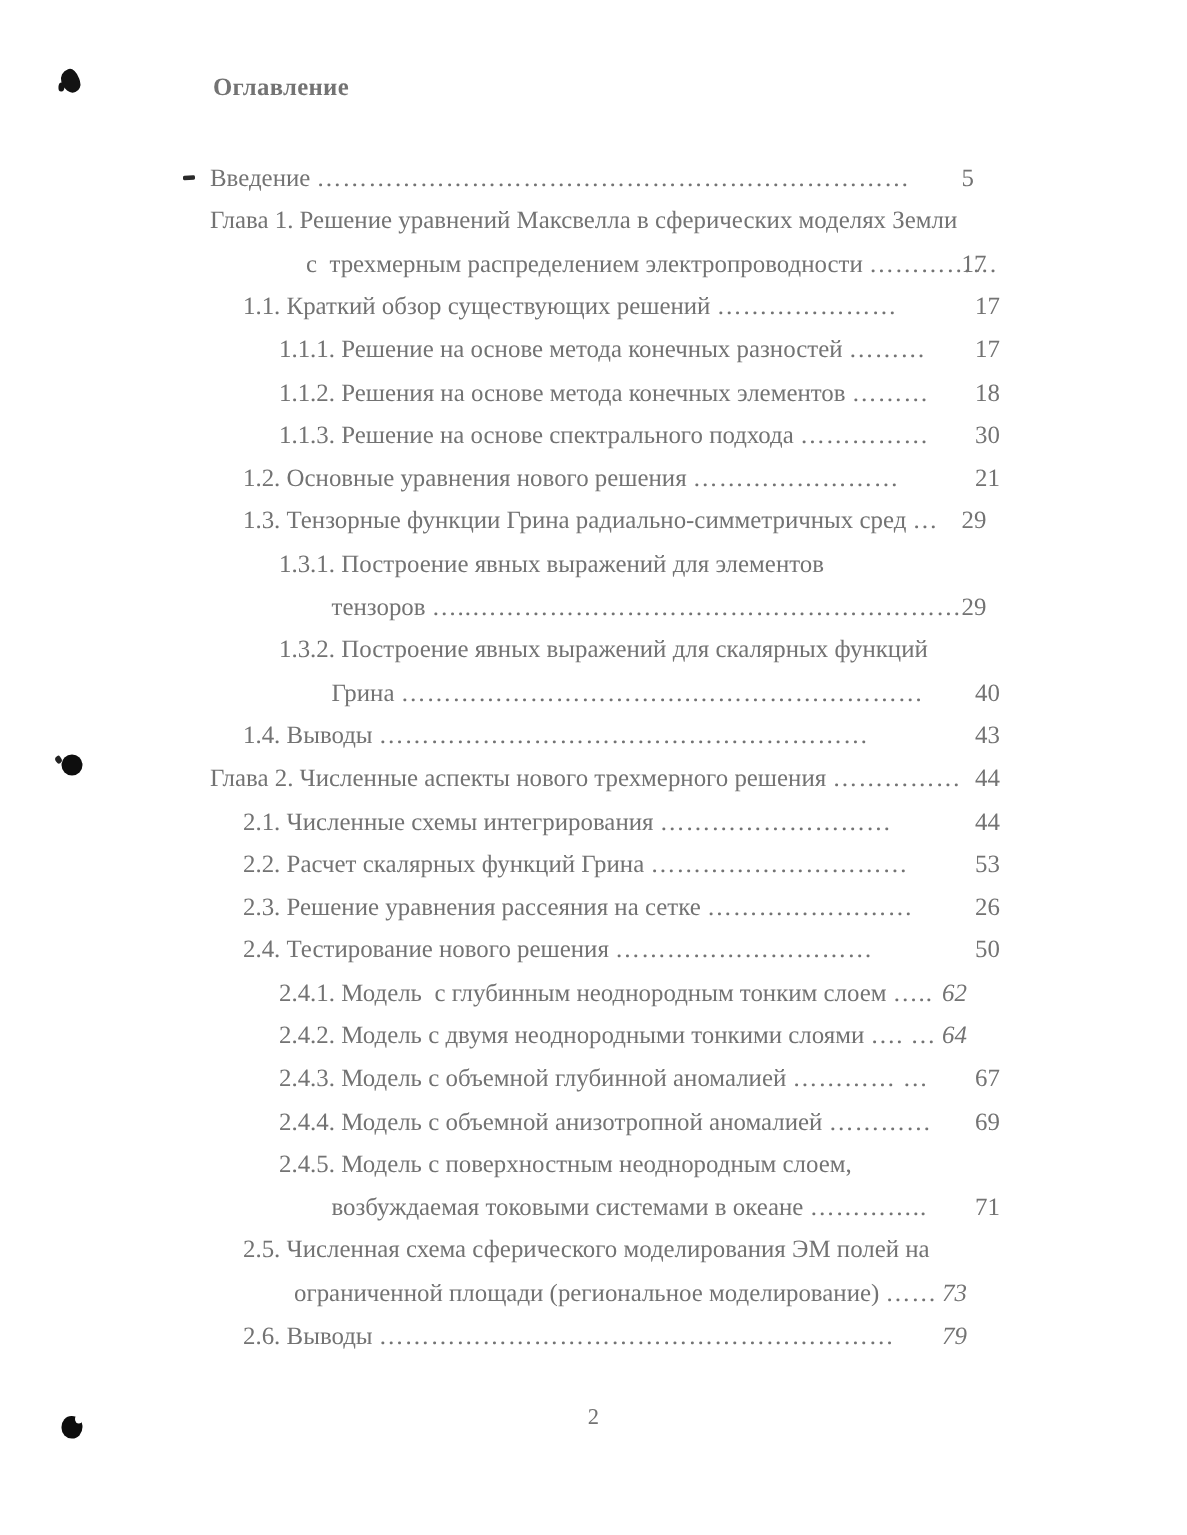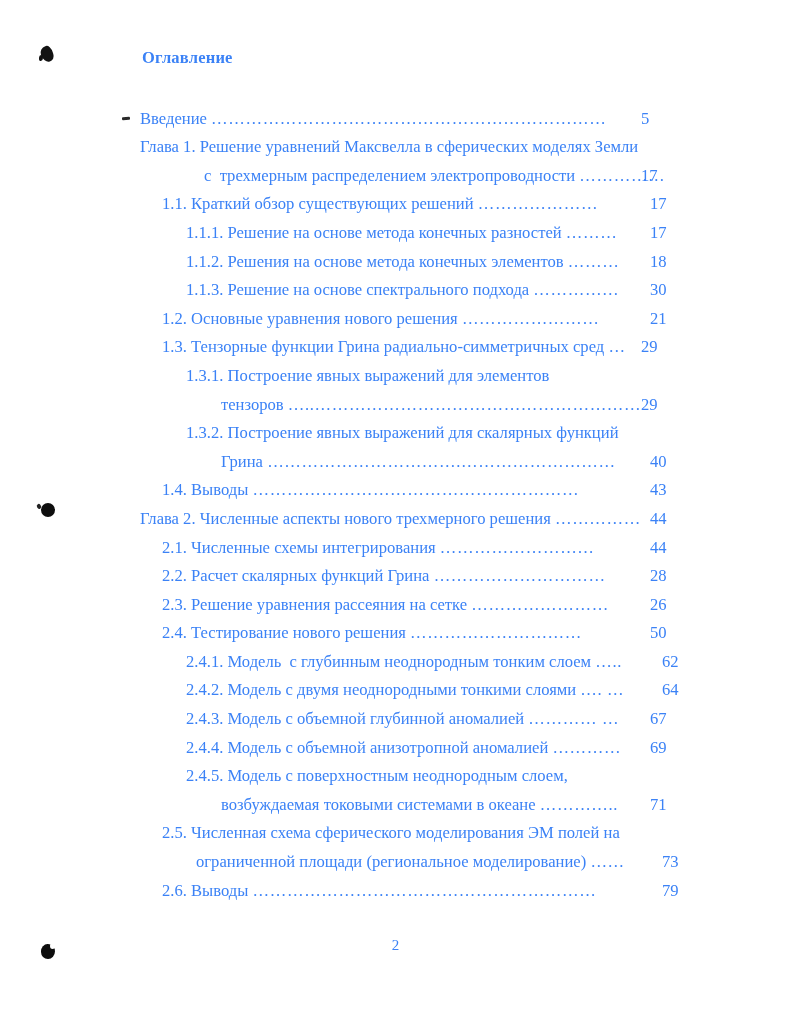--- a/index.html
+++ b/index.html
@@ -8,21 +8,21 @@
     padding: 0;
     background: #ffffff;
   }
   .page {
     position: relative;
     width: 791px;
     height: 1023px;
     background: #ffffff;
     overflow: hidden;
     font-family: "Liberation Serif", "DejaVu Serif", serif;
-    color: #3b82f6;
+    color: #737373;
     border-radius: 20px;
   }
 
   
   .blot {
     position: absolute;
     background: #111111;
     pointer-events: none;
   }
   .blot-a {
@@ -118,21 +118,21 @@
     text-align: left;
   }
   
   .lvl-0 .entry-text { left: 140px; }
   .lvl-0b .entry-text { left: 174px; margin-left: 30px; }
   .lvl-1 .entry-text { left: 162px; }
   .lvl-1b .entry-text { left: 196px; }
   .lvl-2 .entry-text { left: 186px; }
   .lvl-2b .entry-text { left: 221px; }
 
-  .pn-wide .page-num { left: 662px; }
+  .pn-wide .page-num { left: 628px; font-style: italic; }
   .pn-mid  .page-num { left: 650px; }
   .pn-tight .page-num { left: 641px; }
 
   
   .folio {
     position: absolute;
     left: 0;
     top: 937px;
     width: 791px;
     text-align: center;
@@ -211,21 +211,21 @@
       <div class="toc-line lvl-0 pn-mid">
         <span class="entry-text">Глава 2. Численные аспекты нового трехмерного решения <span class="leader">……………</span></span>
         <span class="page-num">44</span>
       </div>
       <div class="toc-line lvl-1 pn-mid">
         <span class="entry-text">2.1. Численные схемы интегрирования <span class="leader">………………………</span></span>
         <span class="page-num">44</span>
       </div>
       <div class="toc-line lvl-1 pn-mid">
         <span class="entry-text">2.2. Расчет скалярных функций Грина <span class="leader">…………………………</span></span>
-        <span class="page-num">28</span>
+        <span class="page-num">53</span>
       </div>
       <div class="toc-line lvl-1 pn-mid">
         <span class="entry-text">2.3. Решение уравнения рассеяния на сетке <span class="leader">……………………</span></span>
         <span class="page-num">26</span>
       </div>
       <div class="toc-line lvl-1 pn-mid">
         <span class="entry-text">2.4. Тестирование нового решения <span class="leader">…………………………</span></span>
         <span class="page-num">50</span>
       </div>
       <div class="toc-line lvl-2 pn-wide">

